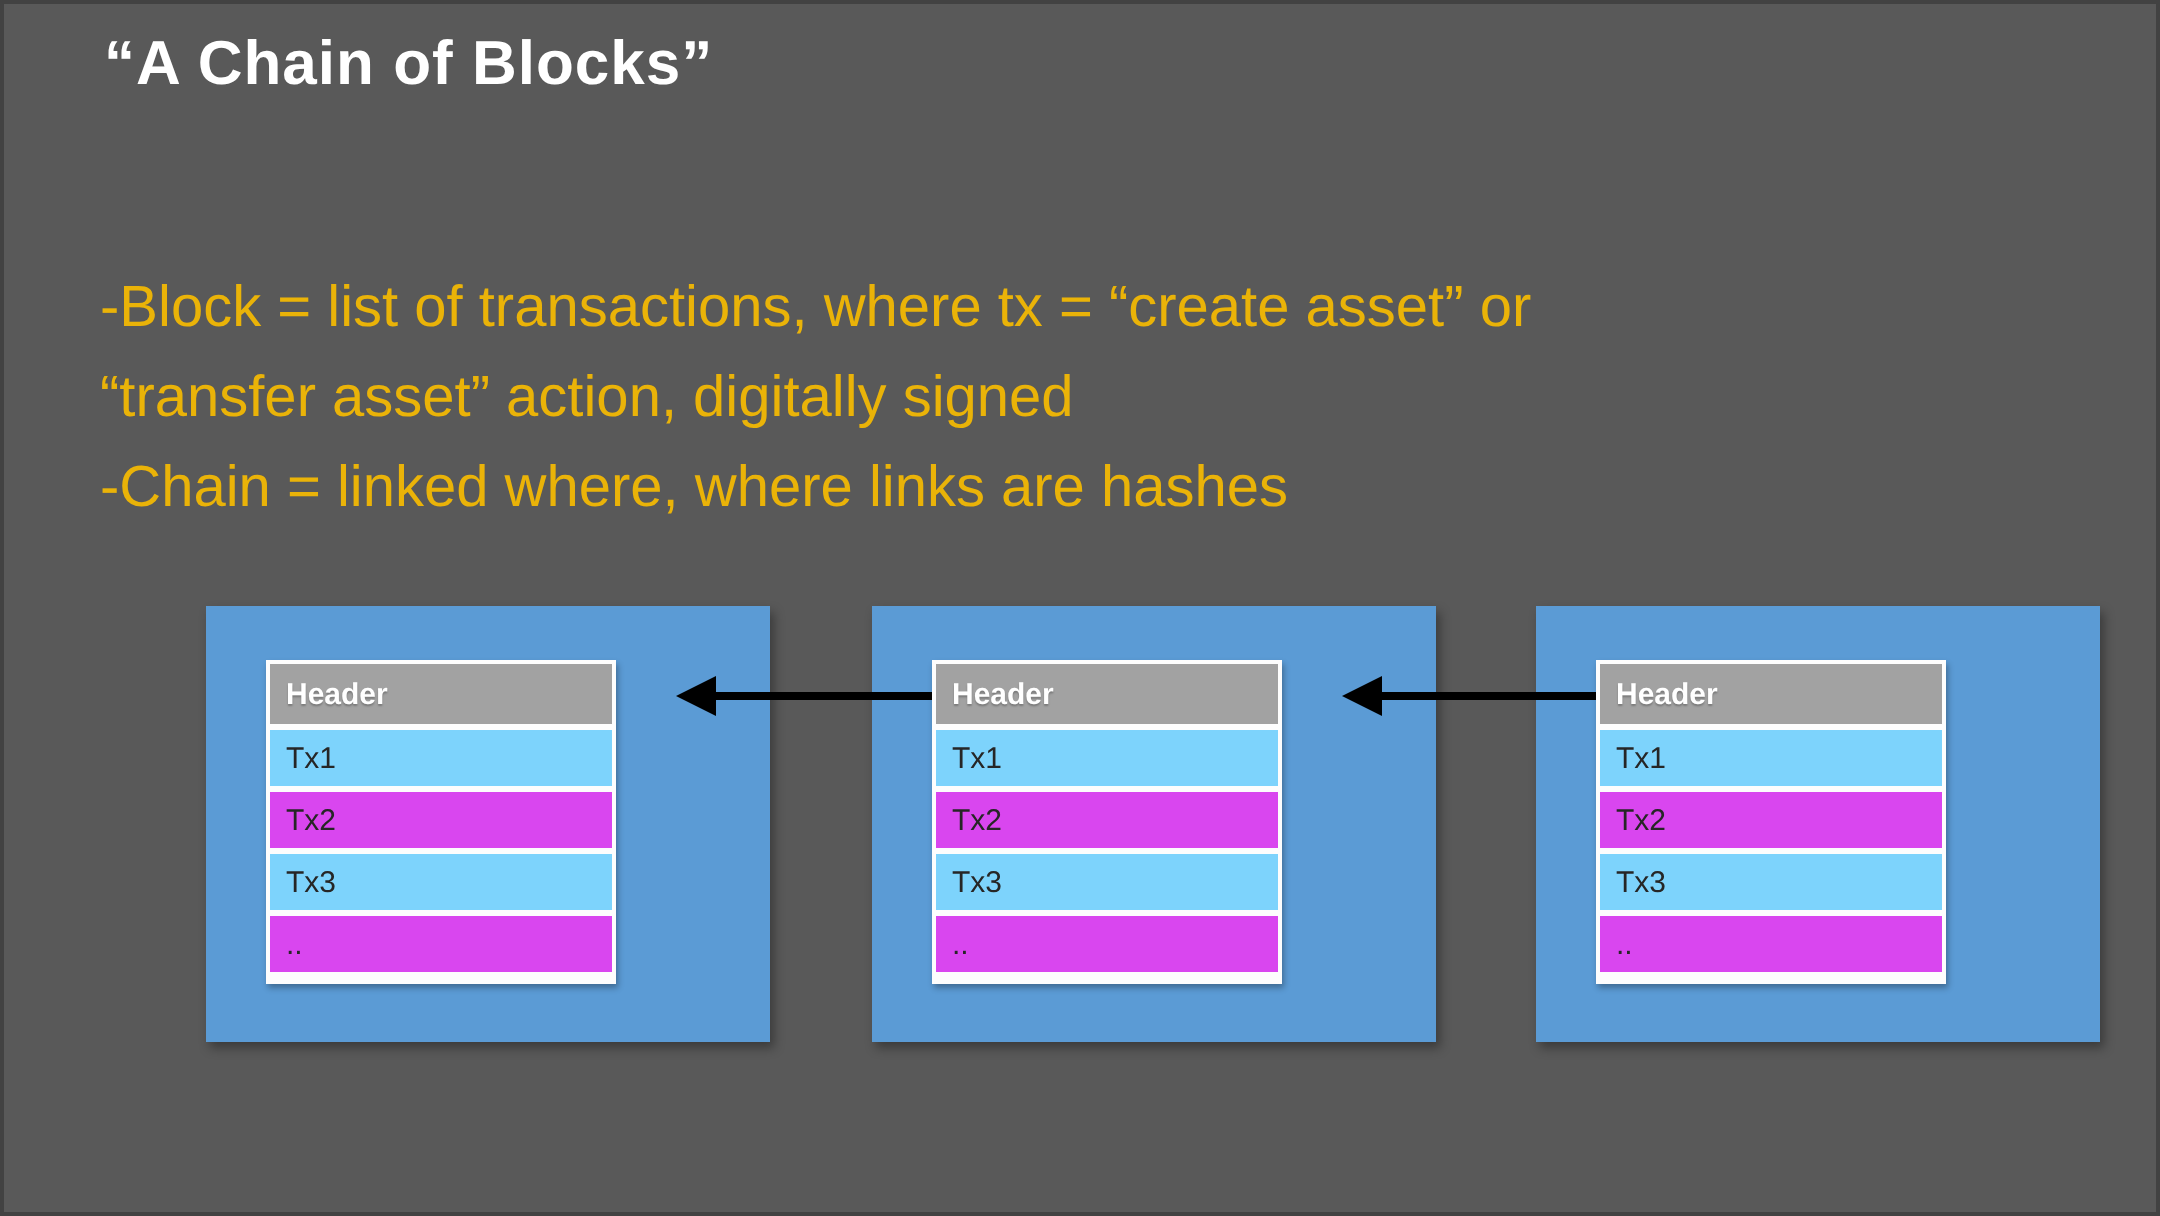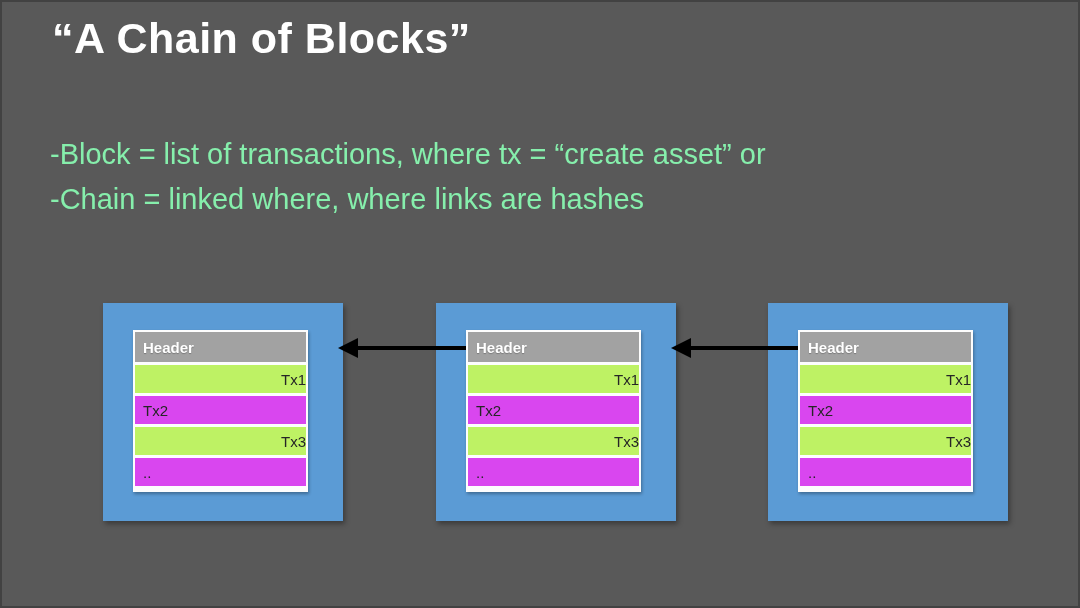--- a/index.html
+++ b/index.html
@@ -13,42 +13,42 @@
     height: 608px;
     background: #595959;
     overflow: hidden;
     font-family: "Liberation Sans", sans-serif;
     box-shadow: inset 0 0 0 2px rgba(0,0,0,0.25);
   }
   .title {
     position: absolute;
     left: 52px;
     top: 14px;
-    font-size: 43px;
+    font-size: 31px;
     font-weight: bold;
     color: #ffffff;
     letter-spacing: 0.5px;
     white-space: nowrap;
   }
   .body-text {
     position: absolute;
     left: 50px;
     top: 132px;
-    color: #86efac;
+    color: #eab308;
     font-size: 29px;
     line-height: 45px;
     font-weight: 400;
   }
   .body-line { white-space: nowrap; }
 
   
   .block {
     position: absolute;
     top: 303px;
-    width: 240px;
+    width: 282px;
     height: 218px;
     background: #5b9bd5;
     box-shadow: 2px 3px 5px rgba(0,0,0,0.35);
   }
   .block.b1 { left: 103px; }
   .block.b2 { left: 436px; }
   .block.b3 { left: 768px; }
 
   
   .tbl {
@@ -77,21 +77,21 @@
   .trow {
     height: 28px;
     margin-top: 3px;
     font-size: 15px;
     color: #262626;
     display: flex;
     align-items: center;
     padding-left: 8px;
     box-sizing: border-box;
   }
-  .trow.shade-dark  { background: #bef264; justify-content: flex-end; }
+  .trow.shade-dark  { background: #7dd3fc; }
   .trow.shade-light { background: #d946ef; }
 
   
   .arrow {
     position: absolute;
     top: 338px;
     height: 20px;
   }
   .arrow.a1 { left: 338px; width: 128px; }
   .arrow.a2 { left: 671px; width: 127px; }
@@ -116,20 +116,21 @@
 </style>
 </head>
 <body>
 
 <div class="slide">
 
   <div class="title">“A Chain of Blocks”</div>
 
   <div class="body-text">
     <div class="body-line">-Block = list of transactions, where tx = “create asset” or</div>
+    <div class="body-line">“transfer asset” action, digitally signed</div>
     <div class="body-line">-Chain = linked where, where links are hashes</div>
   </div>
 
   <div class="block b1">
     <div class="tbl">
       <div class="thead">
         <span>Header</span>
       </div>
       <div class="trow shade-dark">
         <span>Tx1</span>

